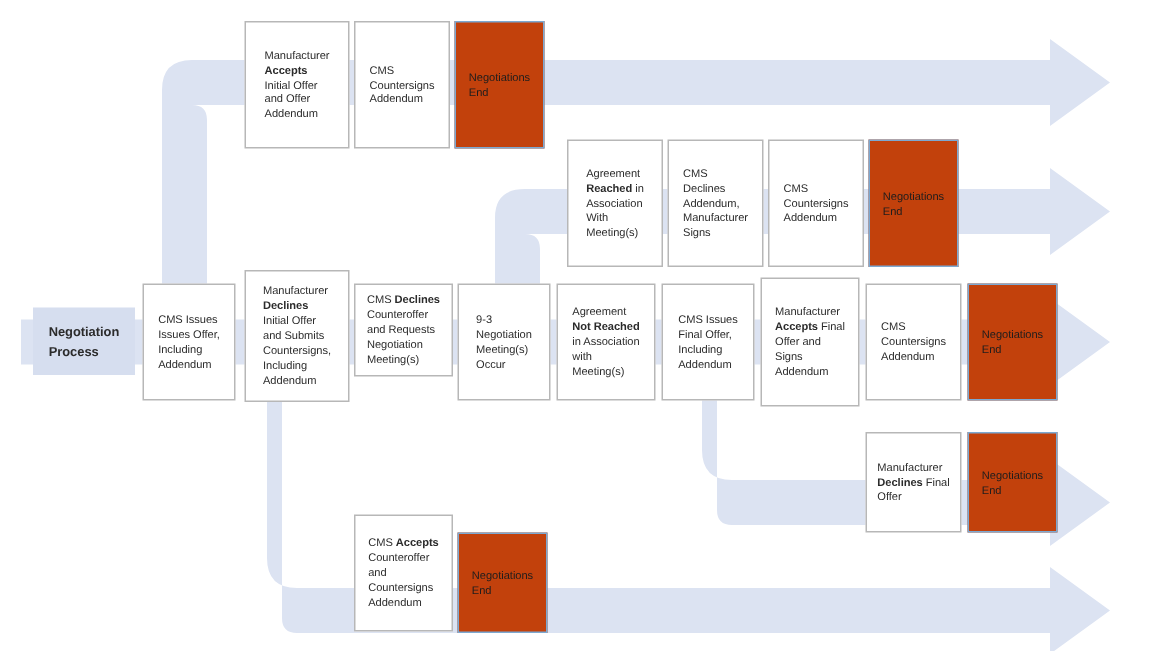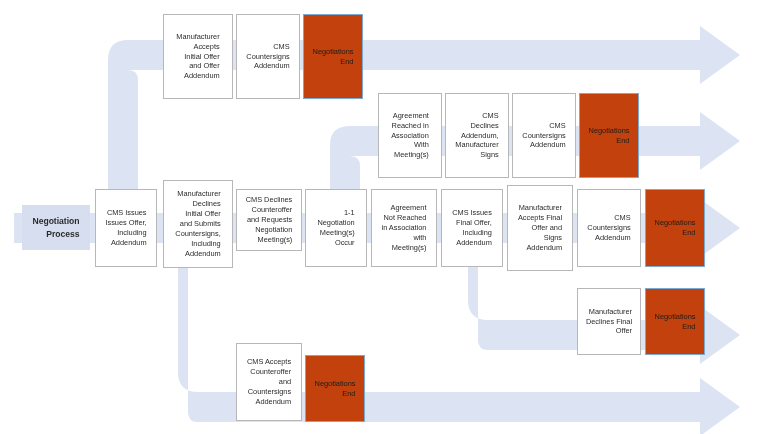--- a/index.html
+++ b/index.html
@@ -24,21 +24,21 @@
     z-index: 1;
   }
   
   .node {
     position: absolute;
     z-index: 2;
     box-sizing: border-box;
     display: flex;
     align-items: center;
     justify-content: center;
-    text-align: right;
+    text-align: left;
     padding: 2px 3px;
     font-size: 7.4px;
     line-height: 1.34;
     color: #2b2b2b;
     letter-spacing: -0.02px;
   }
   .node.proc {
     background: #ffffff;
     border: 1px solid #b7b7b7;
   }
@@ -48,21 +48,21 @@
     color: #1d1d1d;
   }
   .node.start {
     background: #d6deef;
     border: none;
     font-weight: bold;
     font-size: 8.6px;
     line-height: 1.4;
   }
   .node .txt { display: block; }
-  .node b { font-weight: normal; }
+  .node b { font-weight: bold; }
 </style>
 </head>
 <body>
 
 <div id="canvas">
 
   <svg id="arrows" viewBox="0 0 768 434" width="768" height="434">
     <defs></defs>
     <g fill="#dce3f2">
 
@@ -175,21 +175,21 @@
       <span class="txt"><span>CMS </span><b>Declines</b></span>
       <span class="txt">Counteroffer</span>
       <span class="txt">and Requests</span>
       <span class="txt">Negotiation</span>
       <span class="txt">Meeting(s)</span>
     </span>
   </div>
 
   <div class="node proc" style="left:305px; top:189px; width:62px; height:78px;">
     <span>
-      <span class="txt">1-1</span>
+      <span class="txt">9-3</span>
       <span class="txt">Negotiation</span>
       <span class="txt">Meeting(s)</span>
       <span class="txt">Occur</span>
     </span>
   </div>
 
   <div class="node proc" style="left:371px; top:189px; width:66px; height:78px;">
     <span>
       <span class="txt">Agreement</span>
       <span class="txt"><b>Not Reached</b></span>

